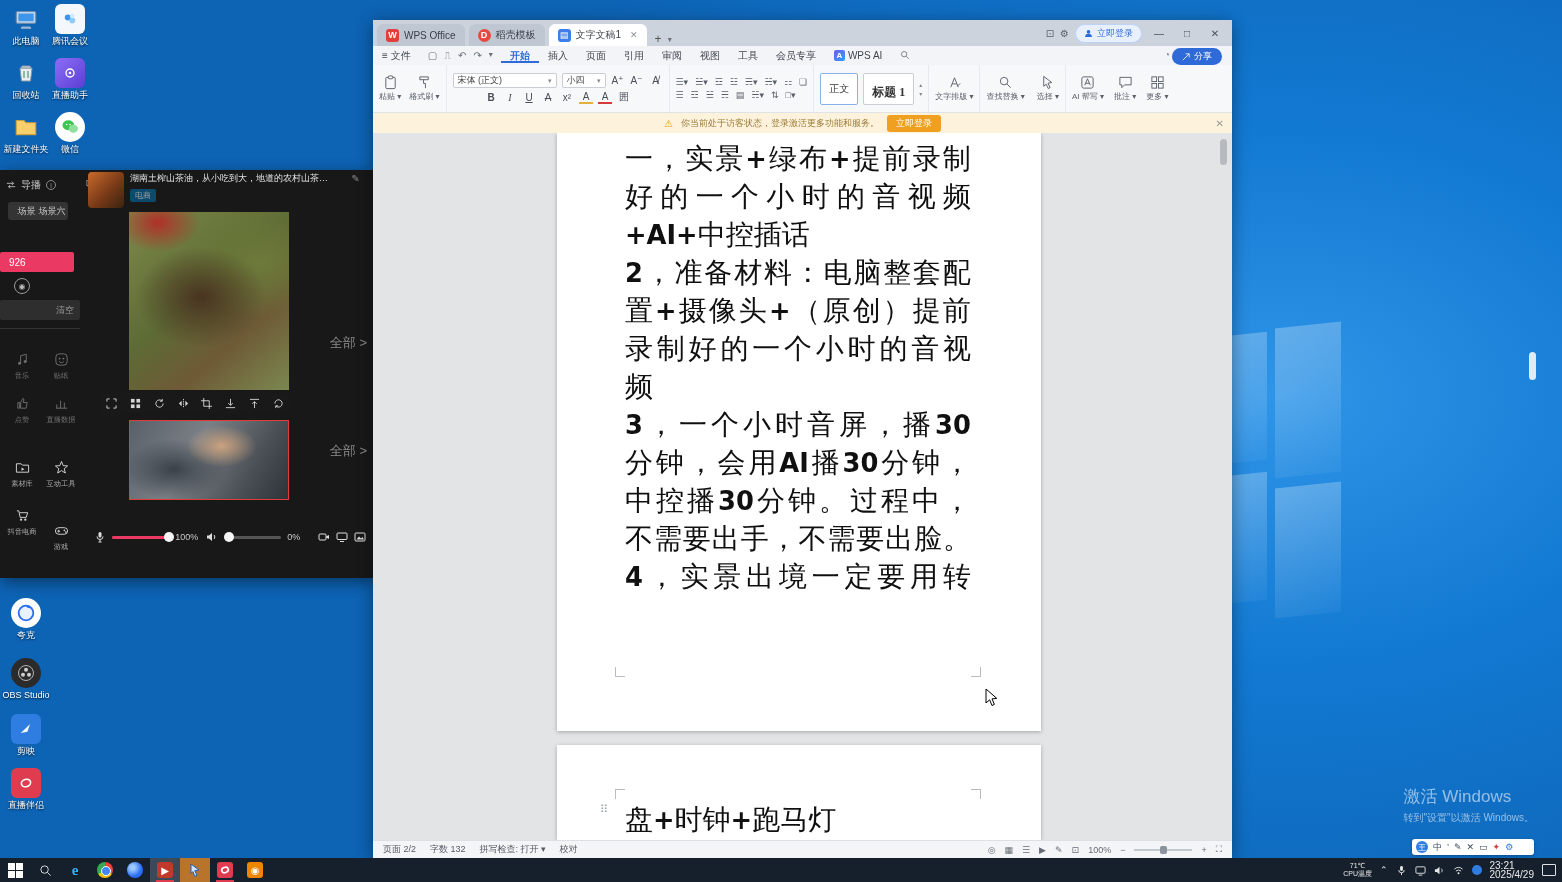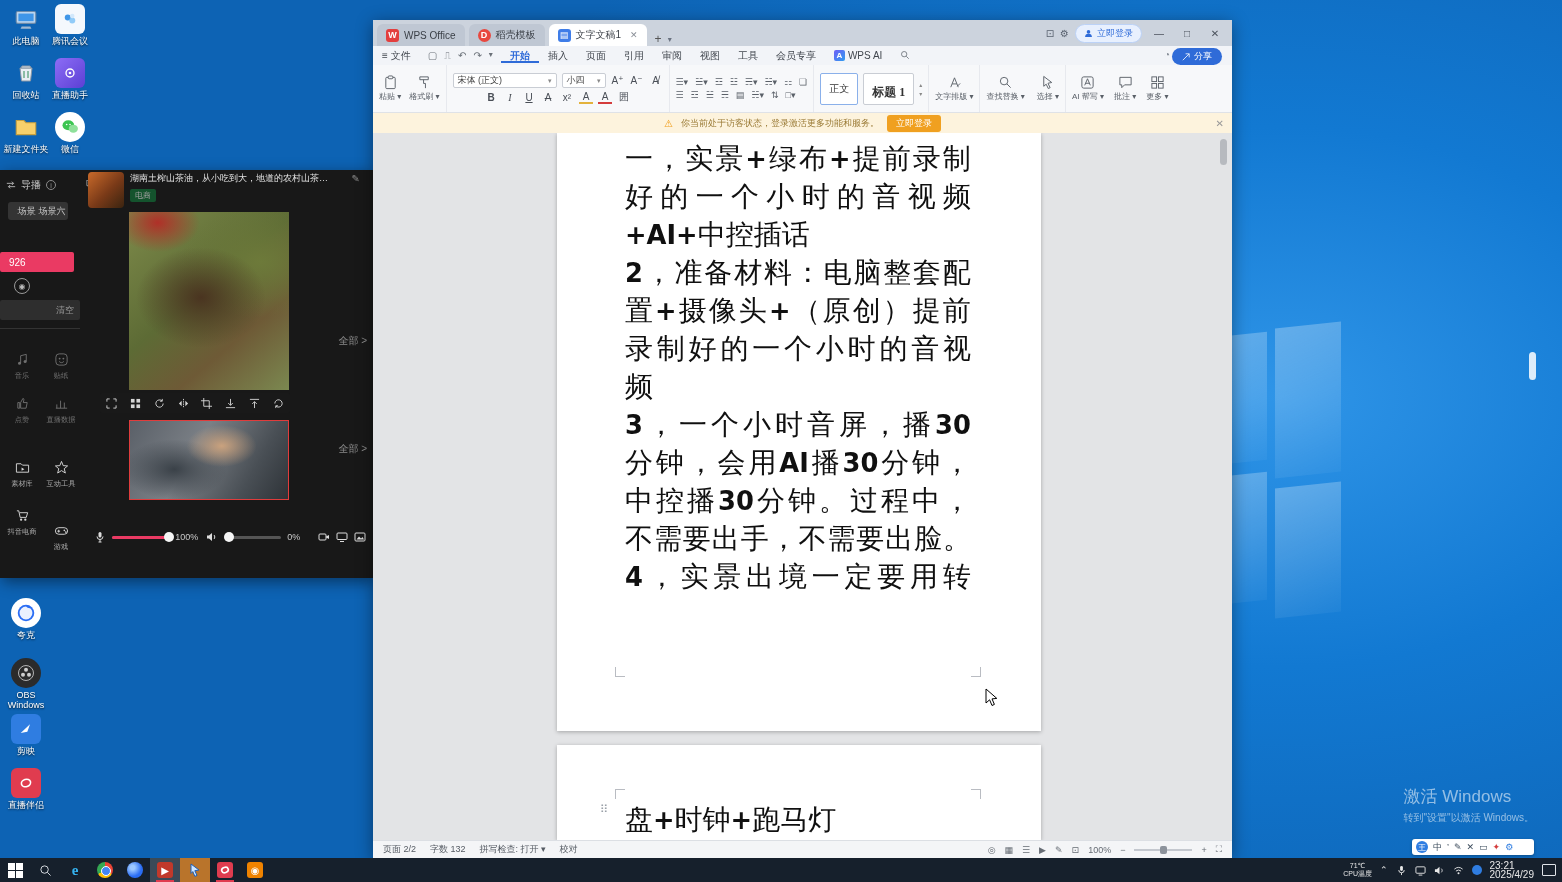--- a/index.html
+++ b/index.html
@@ -23,26 +23,26 @@
   #stream { left:0; top:170px; width:373px; height:408px; background:#181818; box-shadow:2px 4px 14px rgba(0,0,0,.45); color:#ccc; font-size:10px; }
   .sa-header { position:absolute; left:6px; top:8px; display:flex; gap:5px; align-items:center; color:#c9c9c9; font-size:10px; }
   .sa-pop { position:absolute; left:86px; top:7px; color:#9a9a9a; font-size:11px; }
   .chip { position:absolute; top:32px; height:18px; background:#343434; border-radius:3px; color:#c5c5c5; font-size:9px; display:flex; align-items:center; justify-content:center; overflow:hidden; }
   .chip1 { left:8px; width:46px; direction:rtl; }
   .chip2 { left:36px; width:32px; }
   .scene-card { position:absolute; left:88px; top:2px; width:272px; height:44px; display:flex; gap:6px; }
   .scene-thumb { width:36px; height:36px; border-radius:4px; background:linear-gradient(135deg,#c96a2a,#7a3a18 55%,#3a2410); flex:0 0 auto; }
   .scene-info { flex:1; min-width:0; }
   .scene-title { font-size:9px; color:#e2e2e2; white-space:nowrap; overflow:hidden; text-overflow:ellipsis; width:200px; }
-  .scene-tag { display:inline-block; margin-top:4px; background:#14532d; color:#9f9f9f; font-size:8px; border-radius:2px; padding:1px 5px; }
+  .scene-tag { display:inline-block; margin-top:4px; background:#0c4a6e; color:#9f9f9f; font-size:8px; border-radius:2px; padding:1px 5px; }
   .scene-edit { color:#8a8a8a; font-size:10px; margin-top:1px; }
   .red-btn { position:absolute; left:0; top:82px; width:74px; height:20px; background:#ea3a63; border-radius:2px; color:#fff; font-size:10px; display:flex; align-items:center; padding-left:9px; }
   .target-btn { position:absolute; left:14px; top:108px; width:16px; height:16px; border:1px solid #9a9a9a; border-radius:50%; display:flex; align-items:center; justify-content:center; color:#bbb; font-size:8px; }
   .clear-row { position:absolute; left:0; top:130px; width:80px; height:20px; background:#2e2e2e; border-radius:2px; display:flex; align-items:center; justify-content:flex-end; padding-right:6px; color:#969696; font-size:9px; }
-  .side-sec { position:absolute; right:6px; color:#8a8a8a; font-size:10px; }
+  .side-sec { position:absolute; right:6px; color:#8a8a8a; font-size:13px; }
   .tool { position:absolute; width:38px; text-align:center; }
   .tool svg { width:15px; height:15px; }
   .tool .tl { font-size:8px; margin-top:1px; white-space:nowrap; transform:scale(.9); }
   .tool.dim { color:#6f6f6f; } .tool.dim .tl{ color:#6f6f6f; }
   .tool.lit { color:#d8d8d8; } .tool.lit .tl{ color:#a8a8a8; }
   .preview1 { position:absolute; left:129px; top:42px; width:160px; height:178px;
     background: radial-gradient(60px 42px at 18% 6%, #b03028, transparent 70%),
       radial-gradient(90px 70px at 45% 48%, #4a3420, transparent 72%),
       radial-gradient(120px 80px at 82% 28%, #6d7a3a, transparent 70%),
       linear-gradient(140deg,#7d8a4a,#5d6b35 45%,#6e5a36 70%,#7b8850); }
@@ -218,21 +218,21 @@
   </div>
   <div class="desk-icon" style="left:0px;top:658px;">
     <div class="ic" style="background:#2b2b2b;border-radius:50%;">
       <svg viewBox="0 0 24 24" width="20" height="20">
           <circle cx="12" cy="12" r="9" fill="#2b2b2b" stroke="#cfcfcf"></circle>
           <circle cx="12" cy="8" r="2.4" fill="#cfcfcf"></circle>
           <circle cx="8.4" cy="14" r="2.4" fill="#cfcfcf"></circle>
           <circle cx="15.6" cy="14" r="2.4" fill="#cfcfcf"></circle>
         </svg>
     </div>
-    <div class="lbl">OBS Windows</div>
+    <div class="lbl">OBS Studio</div>
   </div>
   <div class="desk-icon" style="left:0px;top:714px;">
     <div class="ic" style="background:#2f7de1;color:#fff;">
       <svg viewBox="0 0 24 24" width="16" height="16">
           <path d="M4 18 L18 5 L14 16 Z" fill="#fff"></path>
         </svg>
     </div>
     <div class="lbl">剪映</div>
   </div>
   <div class="desk-icon" style="left:0px;top:768px;">

